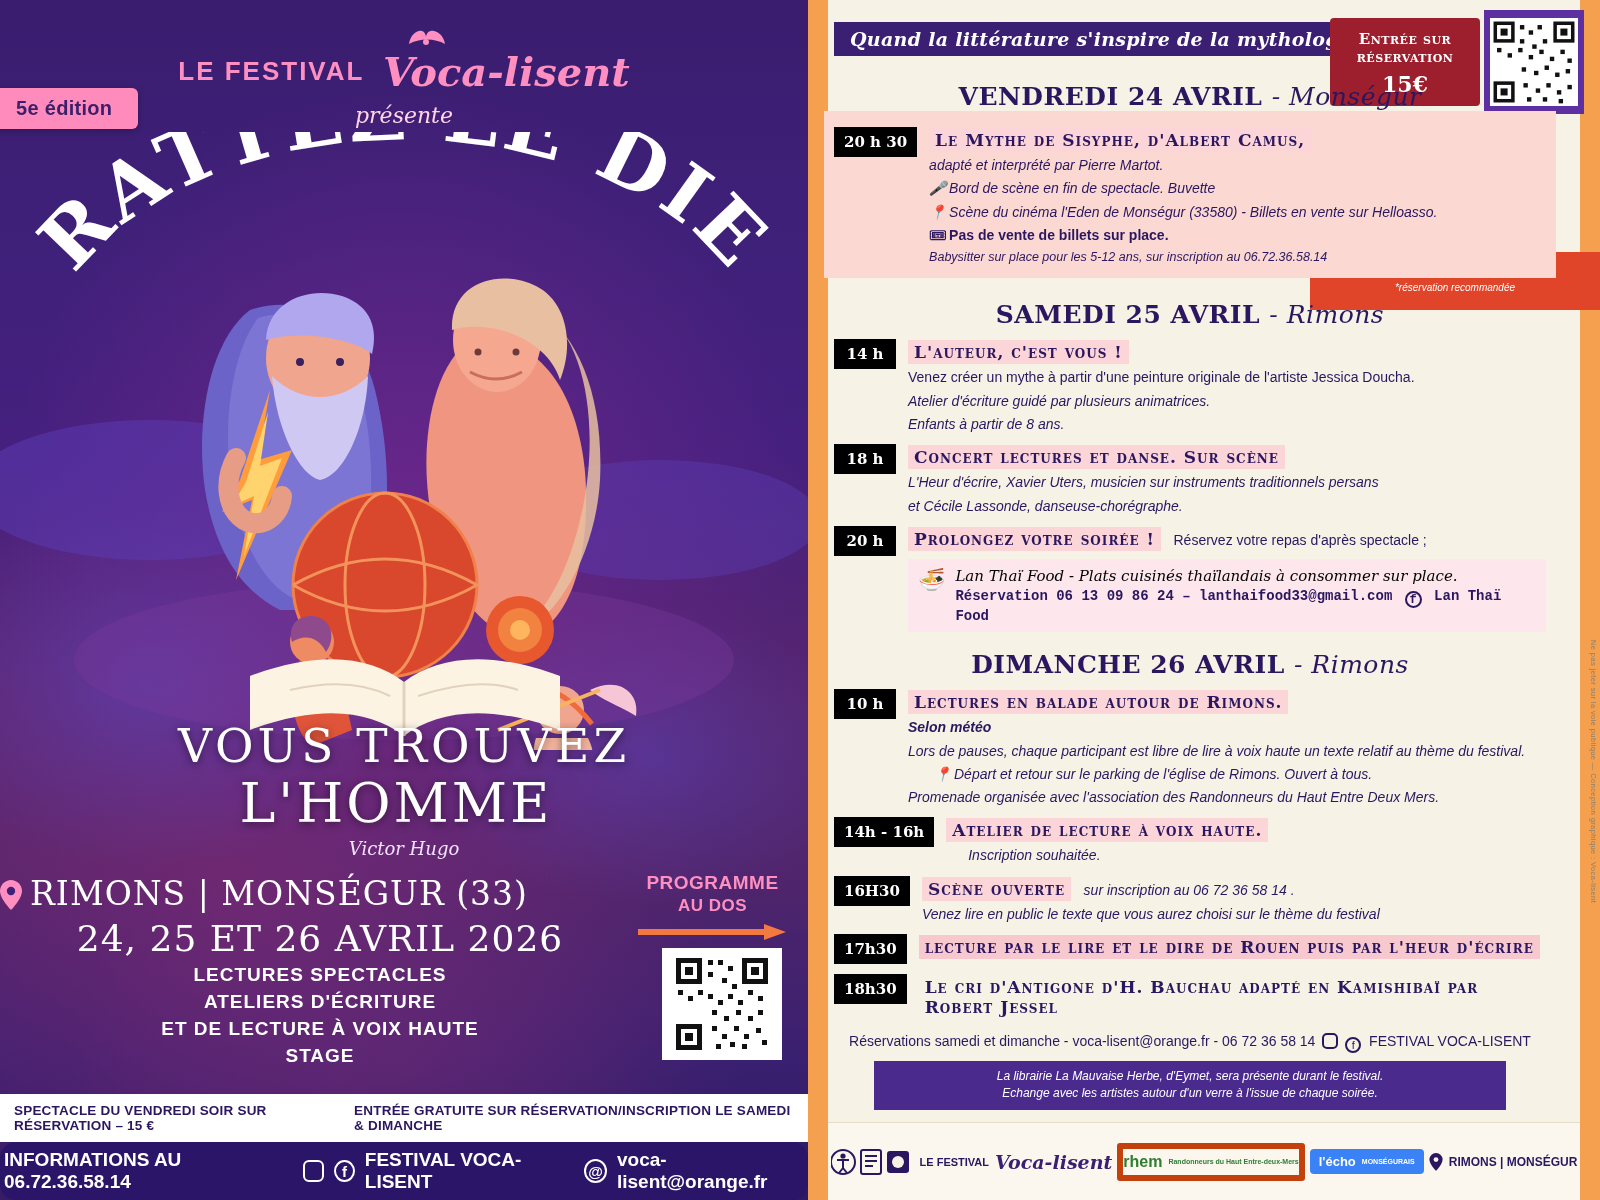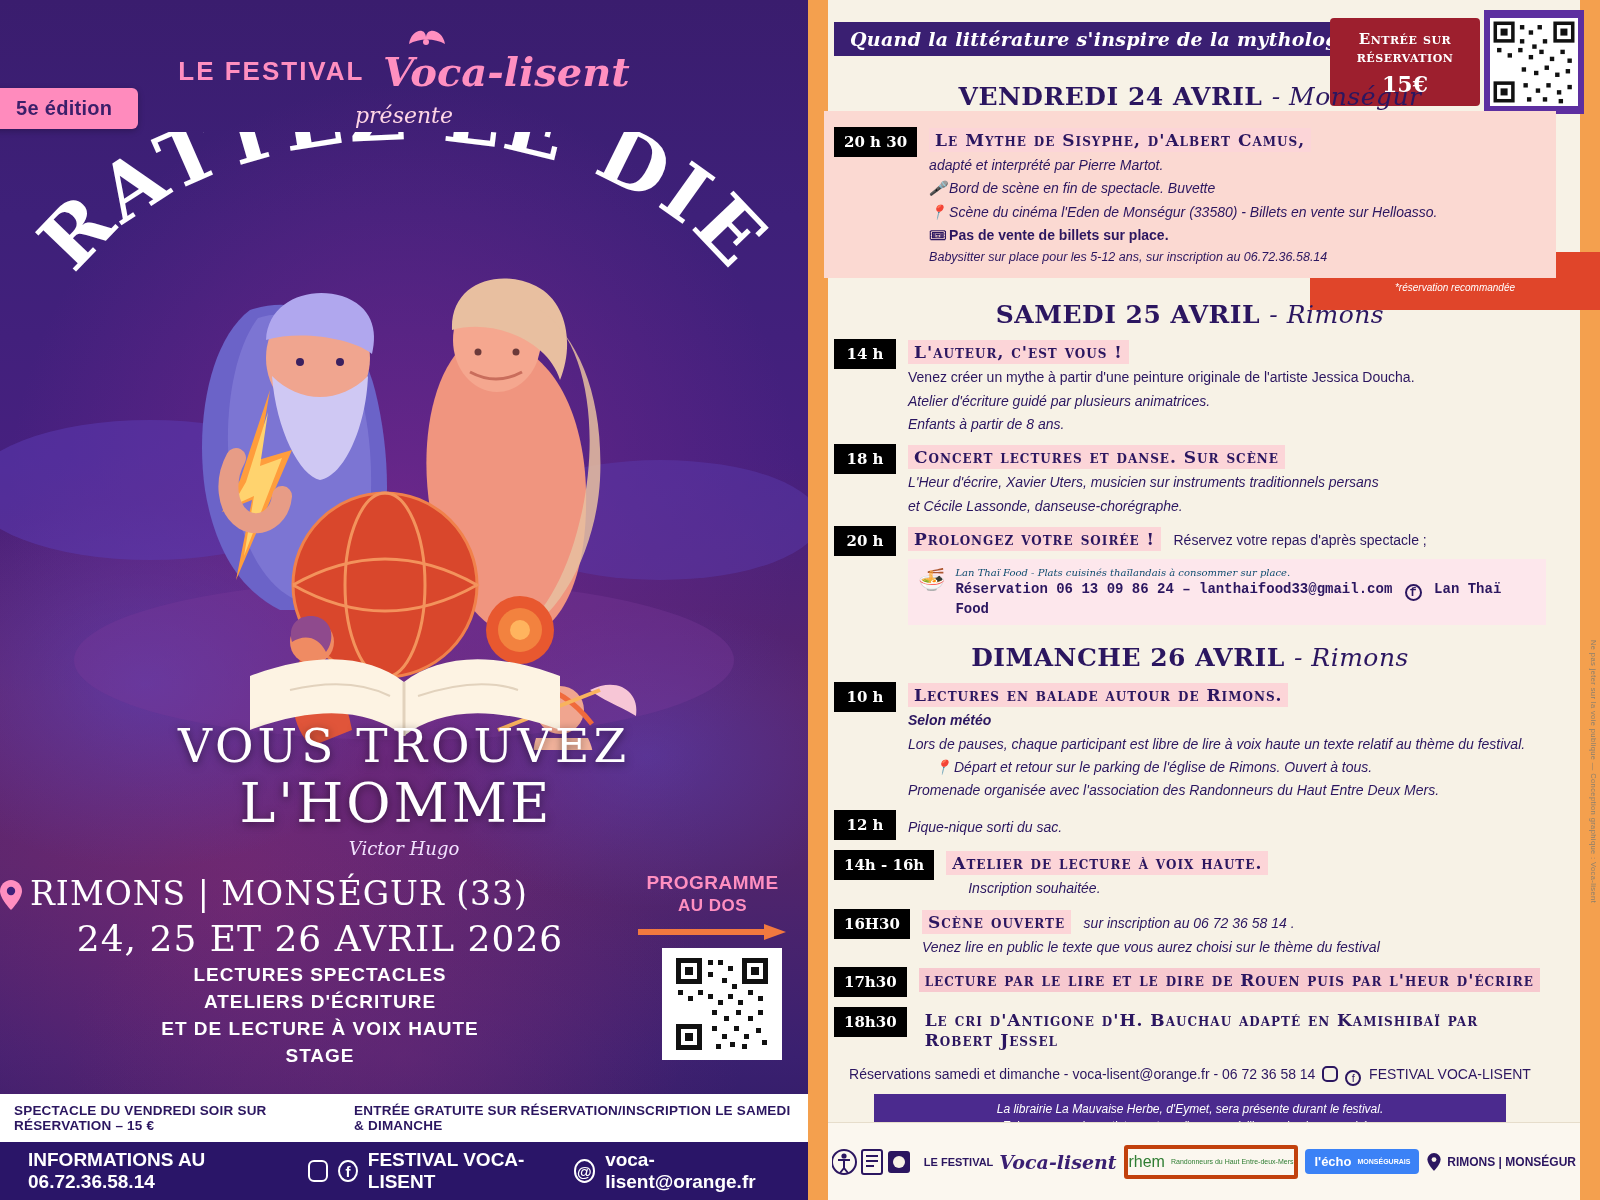--- a/index.html
+++ b/index.html
@@ -167,22 +167,22 @@
     font-size: 13.5px;
     letter-spacing: .2px;
     padding: 9px 14px;
     display: flex; justify-content: space-between; gap: 10px;
   }
   .footer-info {
     position: absolute; z-index: 7; left: 0; bottom: 0; width: 808px; height: 58px;
     background: #2a1568;
     color: #fff;
     display: flex; align-items: center; gap: 10px;
-    padding: 0 28px;
-    font-weight: bold; font-size: 19px;
+    padding: 0 4px;
+    font-weight: bold; font-size: 19px; border-radius: 16px;
   }
   .ico-sq { width:22px;height:22px;border:2px solid #fff;border-radius:6px;display:inline-block;}
   .ico-f { width:22px;height:22px;border-radius:50%;border:2px solid #fff;display:inline-flex;align-items:center;justify-content:center;font-size:15px;}
   .ico-at { width:24px;height:24px;border-radius:50%;border:2px solid #fff;display:inline-flex;align-items:center;justify-content:center;font-size:15px;}
 
   
   .program {
     position: relative;
     width: 792px; height: 1200px;
     background: #f4a04e;
@@ -274,21 +274,21 @@
     margin: 0 -10px;
   }
 
   .food {
     background: #fde7ec;
     margin-top: 8px;
     padding: 8px 10px;
     display: flex; gap: 10px; align-items: flex-start;
   }
   .food .bowl { font-size: 22px; }
-  .food .f1 { font-family:"DejaVu Serif",serif; font-style: italic; font-size:10px; color:#0c4a6e; }
+  .food .f1 { font-family:"DejaVu Serif",serif; font-style: italic; font-size:15px; color:#000000; }
   .food .f2 { font-size:14px; font-weight:bold; margin-top:3px;font-family:Liberation Mono, monospace; }
 
   .res-line {
     margin-top: 14px; font-size: 14px; text-align:center; color:#2b1660;
   }
   .purple-note {
     margin: 8px 40px 0 40px;
     background: #4b2a8e; color:#fff;
     font-style: italic; font-size: 12px;
     text-align:center; padding: 7px 10px; line-height:1.45;
@@ -296,21 +296,21 @@
 
   .logos {
     position: absolute; left: 20px; bottom: 0; width: 752px; height: 78px;
     background: #fbf7ef;
     display: flex; align-items: center; justify-content: space-around;
     border-top: 1px solid #e6ddcb;
     font-size: 12px; color:#2b1660;
   }
   .logo-box { display:flex; align-items:center; gap:6px; }
   .logo-voca { font-family:"DejaVu Serif",serif; font-style:italic; font-weight:bold; font-size:19px; color:#3a1f72;}
-  .logo-rhem { border:4px solid #c2410c; padding:4px 0; color:#2e7d32; font-weight:normal; font-size:11px; border-radius:3px;}
+  .logo-rhem { border:6px solid #c2410c; padding:4px 0; color:#2e7d32; font-weight:bold; font-size:11px; border-radius:3px;}
   .logo-echo { background:#3b82f6; color:#fff; padding:5px 9px; border-radius:4px; font-size:13px; font-weight:bold;}
   .side-vert {
     position:absolute; right:2px; top:640px;
     writing-mode: vertical-rl;
     font-size: 7.5px; color:#8a7f6c; letter-spacing:.4px;
   }
 </style>
 </head>
 <body>
 
@@ -624,26 +624,20 @@
         <div class="time">10 h</div>
         <div class="slot-body">
           <span class="hl">Lectures en balade autour de Rimons.</span>
           <div class="ln it b">Selon météo</div>
           <div class="ln it">Lors de pauses, chaque participant est libre de lire à voix haute un texte relatif au thème du festival.</div>
           <div class="ln it" style="margin-left:26px;"><span class="ico">📍</span><span>Départ et retour sur le parking de l'église de Rimons. Ouvert à tous.</span></div>
           <div class="ln it">Promenade organisée avec l'association des Randonneurs du Haut Entre Deux Mers.</div>
         </div>
       </div>
 
-      <div class="slot">
-        <div class="time">12 h</div>
-        <div class="slot-body">
-          <div class="ln it" style="margin-top:6px;">Pique-nique sorti du sac.</div>
-        </div>
-      </div>
 
       <div class="slot">
         <div class="time" style="min-width:82px;">14h - 16h</div>
         <div class="slot-body">
           <span class="hl">Atelier de lecture à voix haute.</span>
           <div class="ln it" style="margin-left:22px;">Inscription souhaitée.</div>
         </div>
       </div>
 
       <div class="slot">

